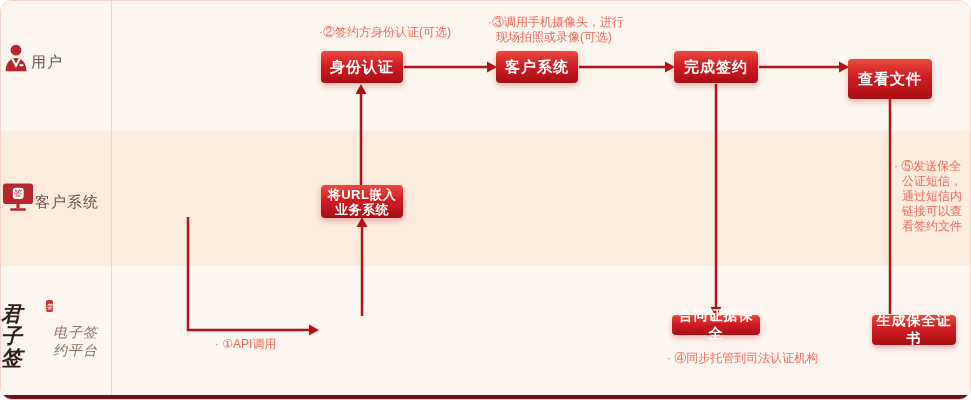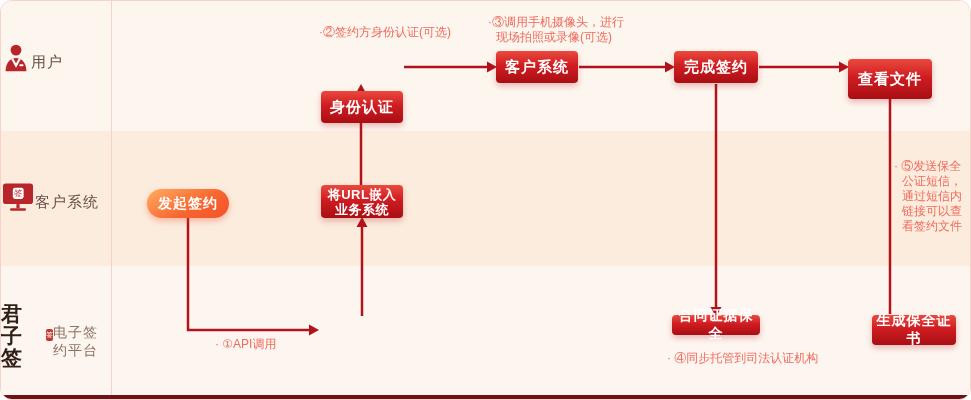--- a/index.html
+++ b/index.html
@@ -14,33 +14,33 @@
   .lane2{top:130px;height:135px;background:#fcecdd;}
   .lane3{top:265px;height:135px;background:#fdf6f0;}
   .sidebar-divider{position:absolute;left:110px;top:0;width:1px;height:100%;background:#f3d2c7;}
   .bottom-bar{position:absolute;left:0;bottom:0;width:100%;height:4px;background:#6e1118;border-radius:0 0 12px 12px;}
 
   .side-group{position:absolute;left:0;width:110px;display:flex;flex-direction:row;align-items:center;}
   .sg-user{top:42px;}
   .sg-client{top:181px;}
   .sg-platform{top:302px;}
   .side-label{margin-top:5px;font-size:15px;color:#6a4f45;letter-spacing:1px;}
-  .logo-row{display:flex;align-items:center;}
+  .logo-row{display:flex;align-items:flex-start;font-style:italic;}
   .logo-text{font-family:"Liberation Serif",serif;font-weight:bold;font-size:21px;color:#2f1f18;letter-spacing:2px;line-height:22px;}
   .seal{display:inline-flex;align-items:center;justify-content:center;width:11px;height:12px;margin-left:1px;margin-top:-3px;
         background:#c2352b;border-radius:2px;color:#fff;font-size:7px;line-height:7px;}
-  .logo-tagline{margin-top:12px;font-size:14px;color:#8d7164;letter-spacing:1px;}
+  .logo-tagline{margin-top:12px;font-size:14px;color:#8d7164;letter-spacing:1px;font-style:italic;}
 
   .node{
     position:absolute;display:flex;align-items:center;justify-content:center;text-align:center;
     color:#ffffff;font-weight:bold;font-size:15px;letter-spacing:1px;
     background:linear-gradient(180deg,#ea4a3e 0%,#cf1d22 45%,#a90e13 100%);
     border-radius:4px;box-shadow:0 3px 6px rgba(176,19,26,.28);
   }
-  .n-auth{left:320px;top:50px;width:82px;height:32px;margin-top:40px;}
+  .n-auth{left:320px;top:50px;width:82px;height:32px;}
   .n-scene{left:495px;top:50px;width:82px;height:32px;}
   .n-complete{left:673px;top:50px;width:84px;height:32px;}
   .n-view{left:847px;top:58px;width:84px;height:40px;}
   .n-embed{left:320px;top:184px;width:82px;height:33px;font-size:13px;line-height:15px;white-space:pre-line;letter-spacing:0.5px;}
   .n-url{left:319px;top:316px;width:84px;height:30px;font-size:14px;letter-spacing:0;}
   .n-preserve{left:671px;top:314px;width:88px;height:20px;font-size:14px;}
   .n-cert{left:847px;top:314px;width:84px;height:30px;font-size:14px;margin-left:24px;}
   .n-initiate{
     left:146px;top:188px;width:82px;height:29px;border-radius:15px;font-size:14px;
     background:linear-gradient(150deg,#ffad62 0%,#f8652f 60%,#f4512b 100%);
@@ -115,21 +115,20 @@
       <polygon points="361,216 355.5,226 366.5,226"></polygon>
       <polygon points="360,83 354.5,93 365.5,93"></polygon>
       <polygon points="496,66 486,60.5 486,71.5"></polygon>
       <polygon points="674,66 664,60.5 664,71.5"></polygon>
       <polygon points="848,66 838,60.5 838,71.5"></polygon>
       <polygon points="715,316 709.5,306 720.5,306"></polygon>
       <polygon points="889,82 883.5,92 894.5,92"></polygon>
     </g>
   </svg>
 
-  <div class="node n-initiate">发起签约</div>
   <div class="node n-embed">将URL嵌入
 业务系统</div>
   <div class="node n-auth">身份认证</div>
   <div class="node n-scene">客户系统</div>
   <div class="node n-complete">完成签约</div>
   <div class="node n-view">查看文件</div>
   <div class="node n-preserve">合同证据保全</div>
   <div class="node n-cert">生成保全证书</div>
 
   <div class="ann ann-1">· ①API调用</div>

